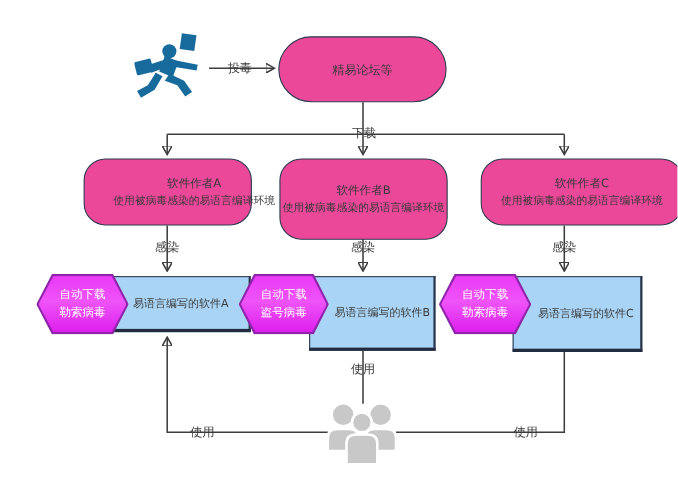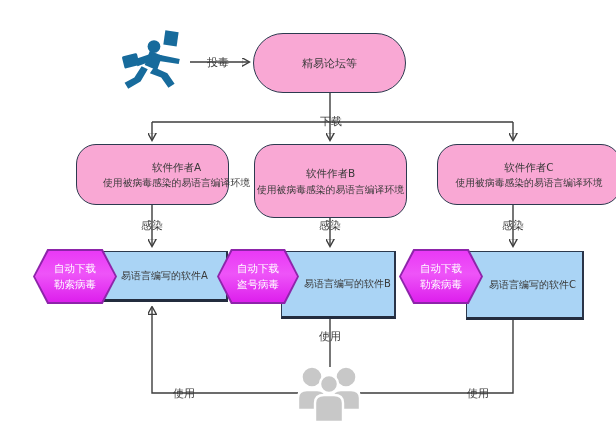--- a/index.html
+++ b/index.html
@@ -1,21 +1,21 @@
 <!DOCTYPE html>
 <html><head>
 <meta charset="utf-8">
 <style>
   html,body{margin:0;padding:0;background:#ffffff;}
   body{font-family:"DejaVu Sans",sans-serif;}
   #canvas{position:relative;width:616px;height:443px;background:#ffffff;overflow:hidden;}
   svg.connectors{position:absolute;left:0;top:0;width:616px;height:443px;z-index:1;}
   svg.connectors path, svg.connectors line{stroke:#3d3d3d;stroke-width:1.4;fill:none;}
 
-  .node{position:absolute;box-sizing:border-box;background:#f9a8d4;border:1.6px solid #2c3a4f;
+  .node{position:absolute;box-sizing:border-box;background:#ec4899;border:1.6px solid #2c3a4f;
         display:flex;flex-direction:column;align-items:center;justify-content:center;
         color:#3a3a3a;text-align:center;z-index:2;}
   .stadium{border-radius:30px;font-size:11px;}
   .author{border-radius:20px;font-size:10px;line-height:1.55;}
   .author .l1{font-size:10.5px;}
   .author .l2{white-space:nowrap;font-size:9.8px;}
 
   .soft{position:absolute;box-sizing:border-box;background:#aad4f5;
         border:1.6px solid #2c3a4f;border-bottom:3px solid #232c3e;border-right:2.2px solid #2a3448;
         display:flex;align-items:center;justify-content:flex-start;

